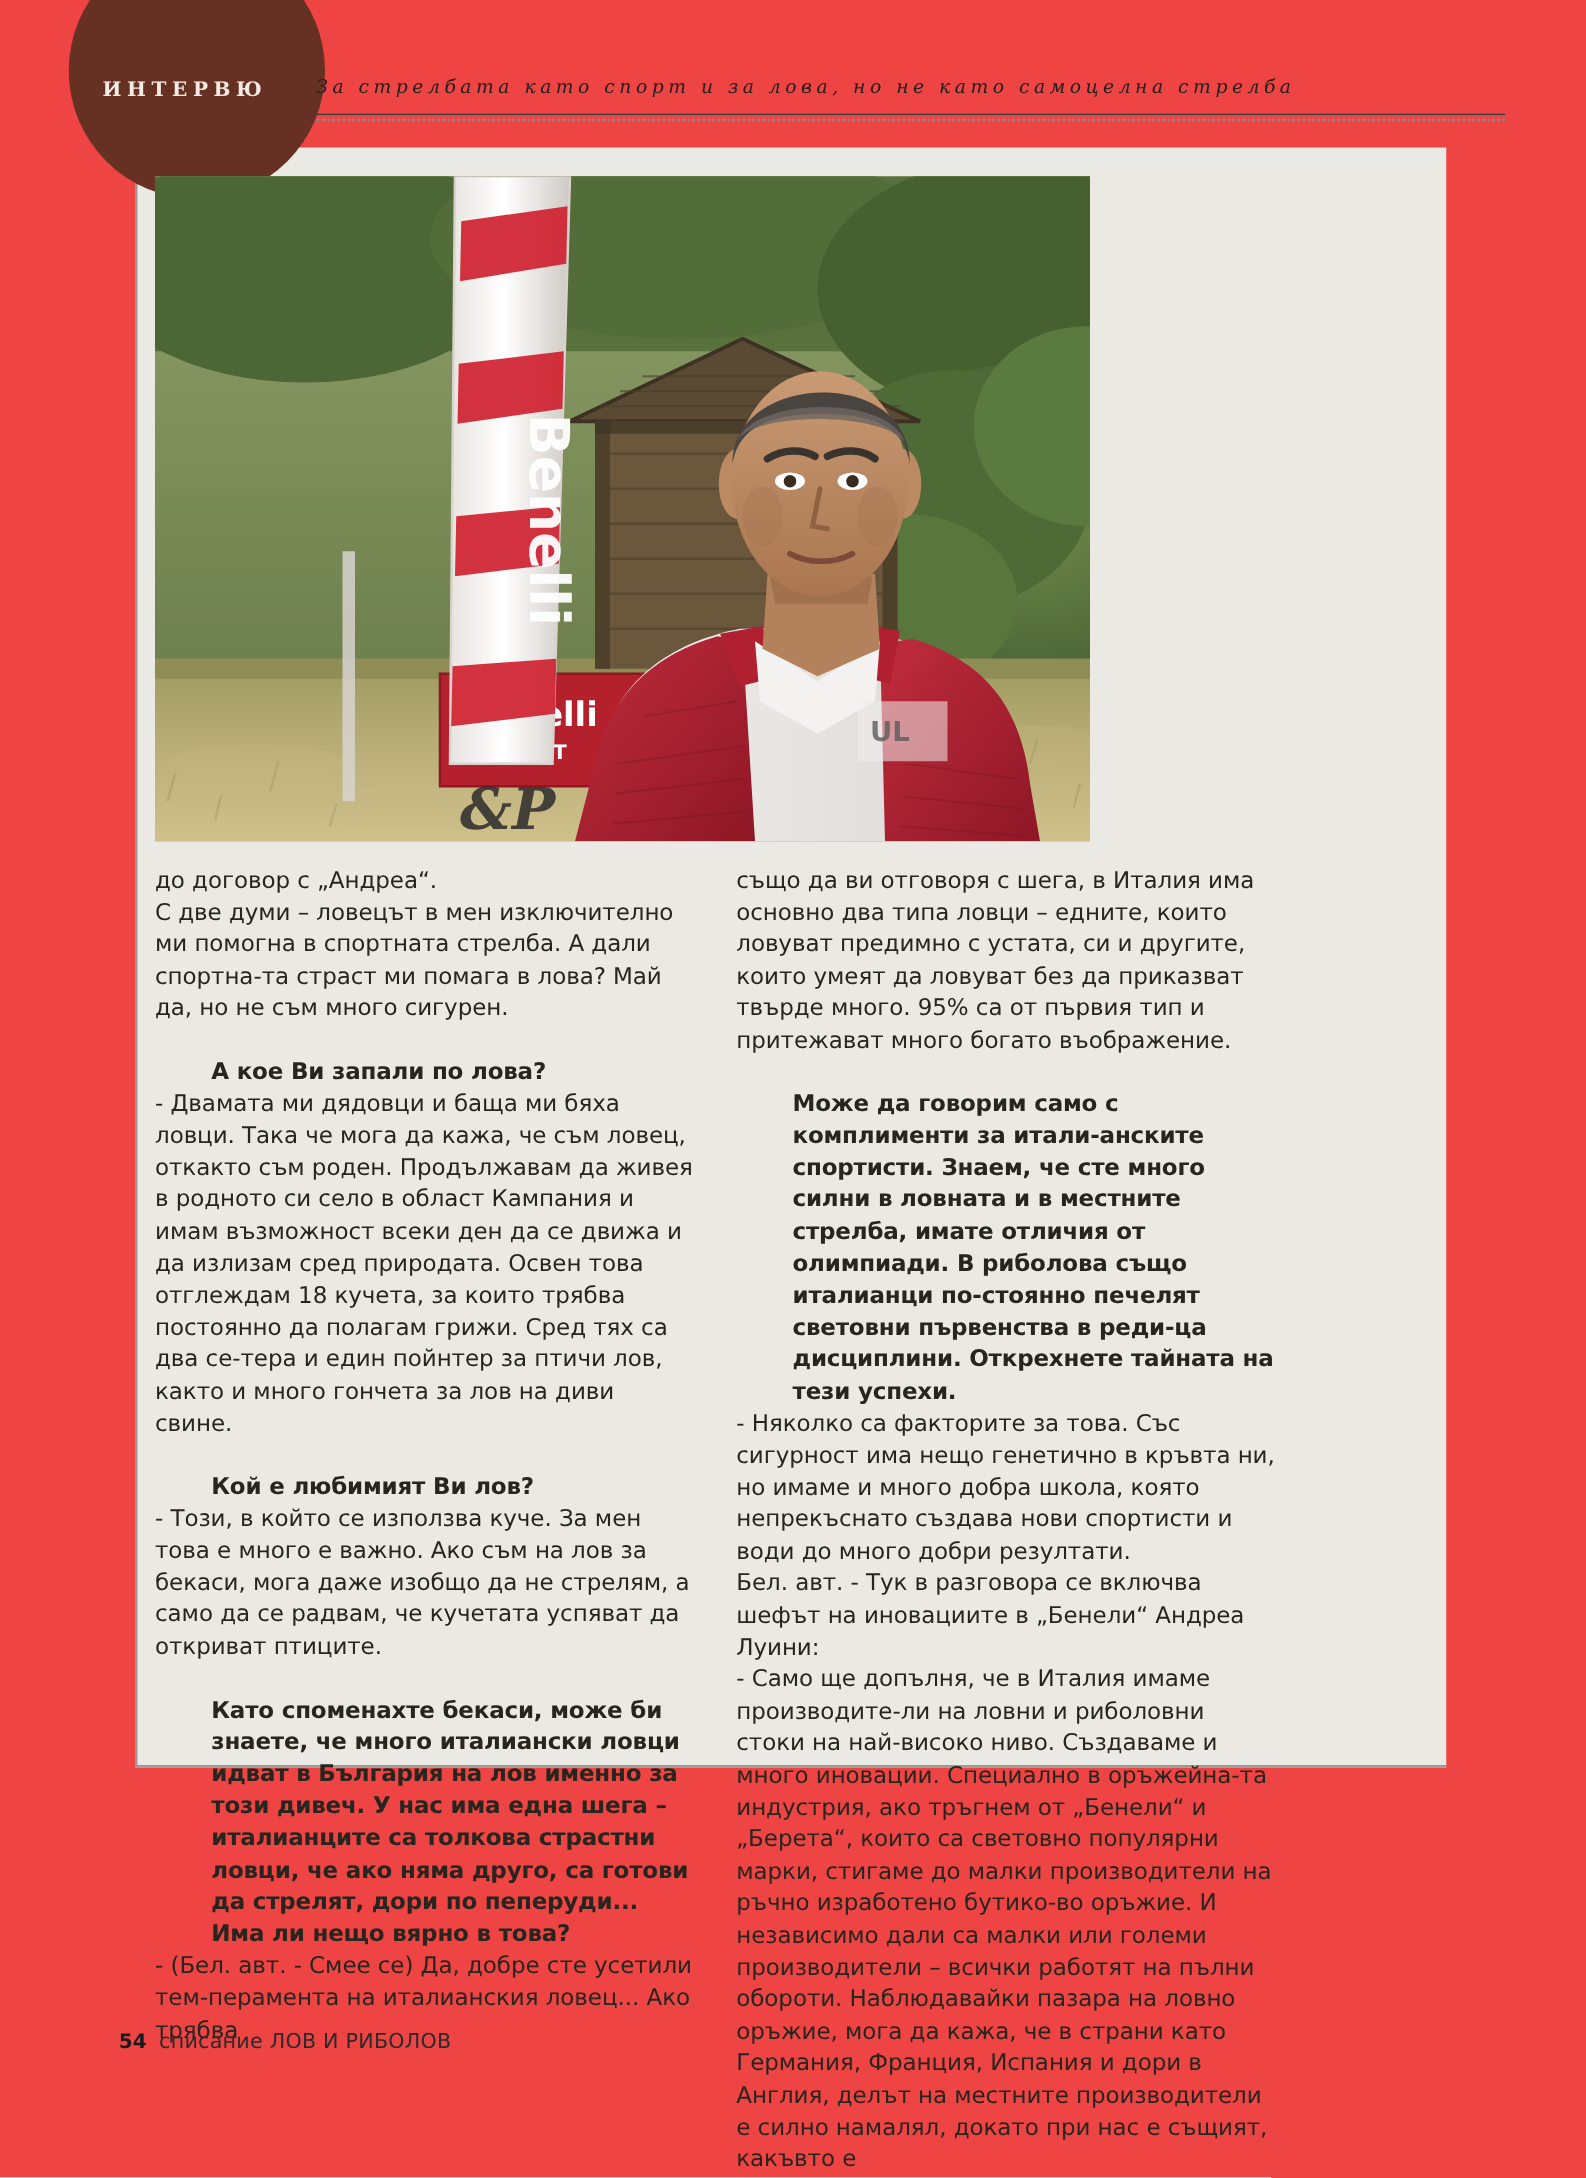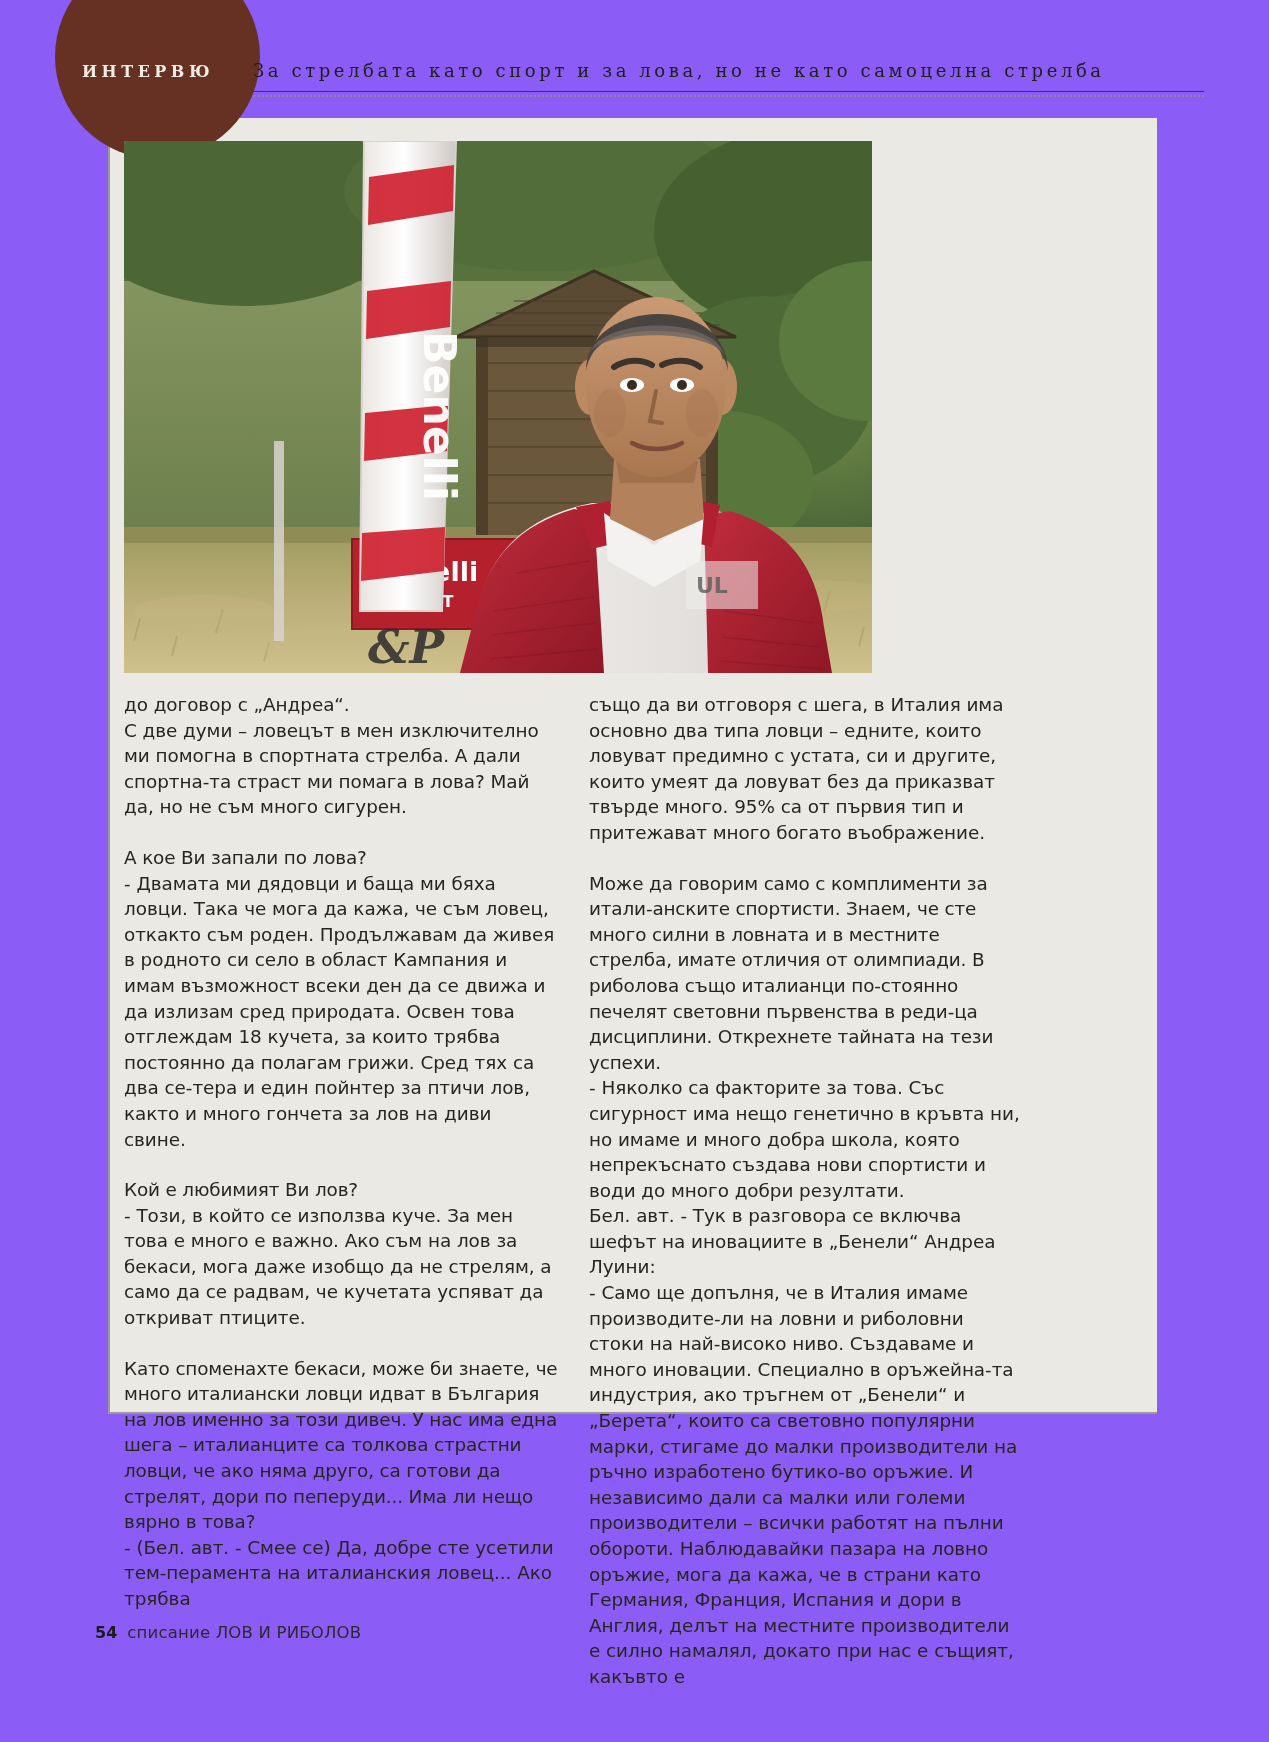--- a/index.html
+++ b/index.html
@@ -12,21 +12,21 @@
     height: 1742px;
     position: relative;
     font-family: "DejaVu Sans", "Liberation Sans", sans-serif;
     overflow: hidden;
   }
 
   
   .page {
     position: absolute;
     inset: 0;
-    background: #8b5cf6;
+    background: #ef4444;
   }
 
   
   .article-panel {
     position: absolute;
     left: 108px;
     top: 118px;
     width: 1049px;
     height: 1296px;
     background: #ebe9e3;
@@ -75,21 +75,22 @@
     letter-spacing: 4.5px;
     color: #f4ece4;
     white-space: nowrap;
   }
   .header-title {
     position: absolute;
     left: 253px;
     top: 60px;
     right: 62px;
     font-family: "DejaVu Serif", "Liberation Serif", serif;
-    font-size: 18px;
+    font-size: 15px;
+    font-style: italic;
     letter-spacing: 3.6px;
     color: #20201e;
     white-space: nowrap;
     overflow: hidden;
   }
   .header-dotted-rule {
     position: absolute;
     left: 253px;
     top: 95px;
     width: 951px;
@@ -128,22 +129,23 @@
     letter-spacing: -0.05px;
   }
   .col-left  { left: 124px; }
   .col-right { left: 589px; }
 
   .col p {
     margin: 0;
   }
   .col p.spaced { margin-top: 25px; }
   .col p.bold {
-    font-weight: 400;
+    font-weight: 700;
     letter-spacing: -0.15px;
+    margin-left: 45px;
   }
   .col span.ital {
   }
   .col p.ital-line {
   }
 
   
   .footer {
     position: absolute;
     left: 95px;

